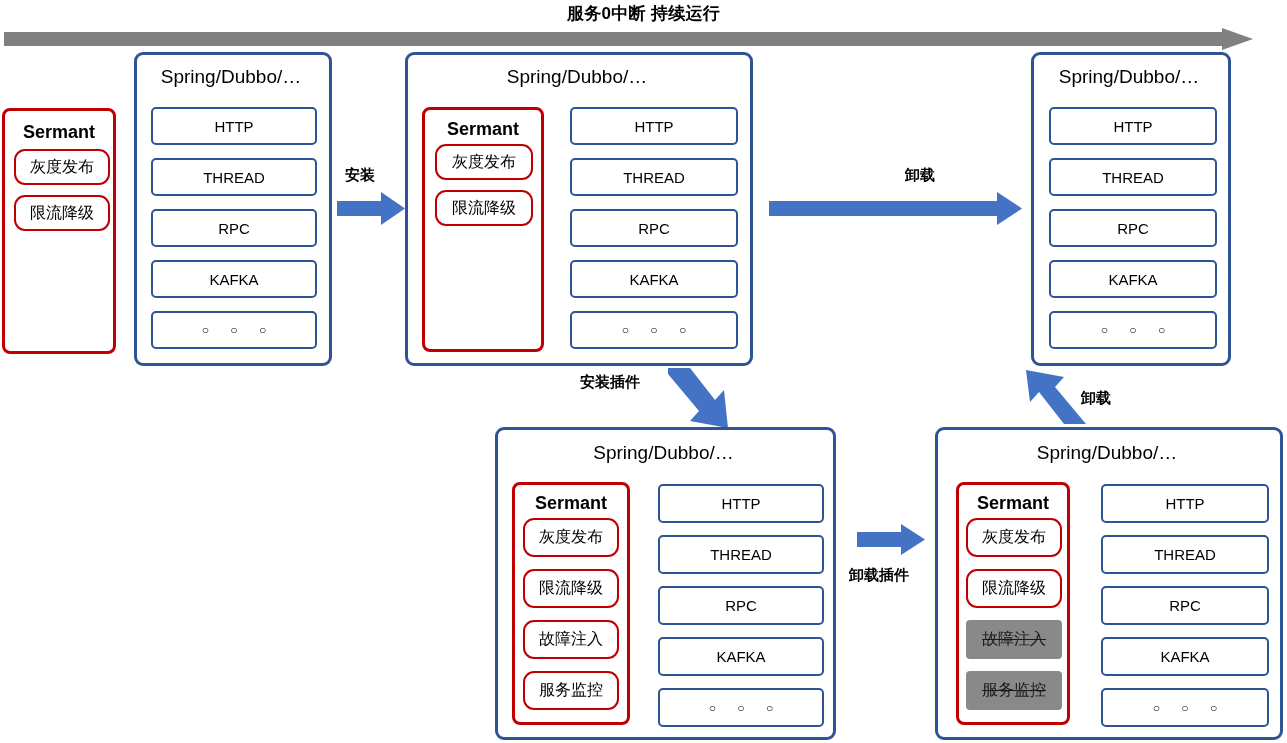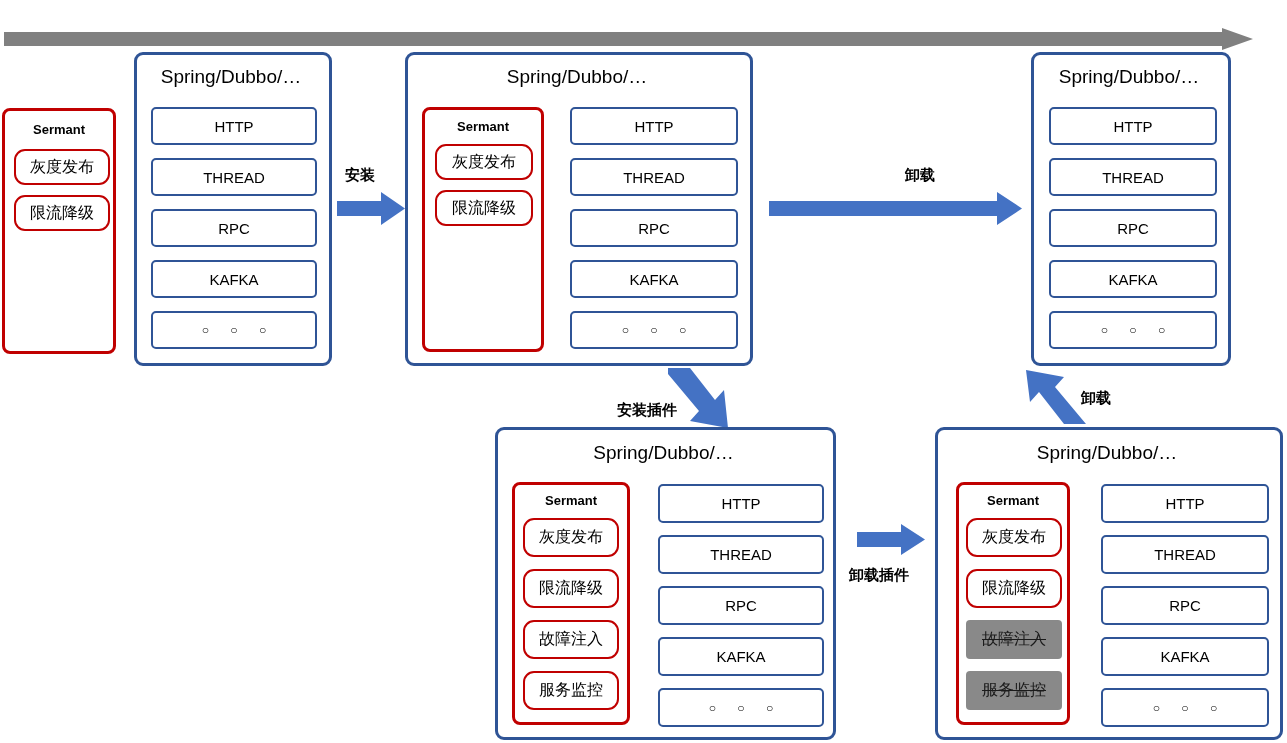--- a/index.html
+++ b/index.html
@@ -80,21 +80,21 @@
     box-sizing: border-box;
     border: 3px solid #C00000;
     border-radius: 8px;
     background: #ffffff;
   }
   .sermant-title {
     position: absolute;
     left: 0;
     right: 0;
     text-align: center;
-    font-size: 13px;
+    font-size: 18px;
     font-weight: bold;
     white-space: nowrap;
   }
   .plugin {
     position: absolute;
     box-sizing: border-box;
     border: 2.5px solid #C00000;
     border-radius: 11px;
     background: #ffffff;
     display: flex;
@@ -119,20 +119,21 @@
     font-weight: bold;
     white-space: nowrap;
   }
   .arrow-svg { position: absolute; }
 </style>
 </head>
 <body>
 
 <div id="canvas">
 
+  <div class="banner-title">服务0中断 持续运行</div>
   <svg class="banner-arrow" viewBox="0 0 1249 22">
     <polygon points="0,4 1218,4 1218,0 1249,11 1218,22 1218,18 0,18" fill="#808080"></polygon>
   </svg>
 
   <div class="sermant" style="left:2px; top:108px; width:114px; height:246px;">
     <div class="sermant-title" style="top:11px;">Sermant</div>
     <div class="plugin" style="left:9px; top:38px; width:96px; height:36px;">灰度发布</div>
     <div class="plugin" style="left:9px; top:84px; width:96px; height:36px;">限流降级</div>
   </div>
 
@@ -173,21 +174,21 @@
 
   <div class="stack" style="left:1031px; top:52px; width:200px; height:314px;">
     <div class="stack-title" style="top:11px;">Spring/Dubbo/…</div>
     <div class="mod" style="left:15px; top:52px; width:168px; height:38px;">HTTP</div>
     <div class="mod" style="left:15px; top:103px; width:168px; height:38px;">THREAD</div>
     <div class="mod" style="left:15px; top:154px; width:168px; height:38px;">RPC</div>
     <div class="mod" style="left:15px; top:205px; width:168px; height:38px;">KAFKA</div>
     <div class="mod dots" style="left:15px; top:256px; width:168px; height:38px;">○ ○ ○</div>
   </div>
 
-  <div class="arrow-label" style="left:580px; top:401px;margin-left:37px;">安装插件</div>
+  <div class="arrow-label" style="left:580px; top:373px;">安装插件</div>
   <svg class="arrow-svg" style="left:662px; top:368px; width:72px; height:62px;" viewBox="0 0 72 62">
     <polygon points="6,0 28,0 53,32 62,22 66,60 28,53 37,43 6,6" fill="#4472C4" transform="translate(0,0)"></polygon>
   </svg>
 
   <div class="stack" style="left:495px; top:427px; width:341px; height:313px;">
     <div class="stack-title" style="top:12px;">Spring/Dubbo/…</div>
 
     <div class="sermant" style="left:14px; top:52px; width:118px; height:243px;">
       <div class="sermant-title" style="top:8px;">Sermant</div>
       <div class="plugin" style="left:8px; top:33px; width:96px; height:39px;">灰度发布</div>

